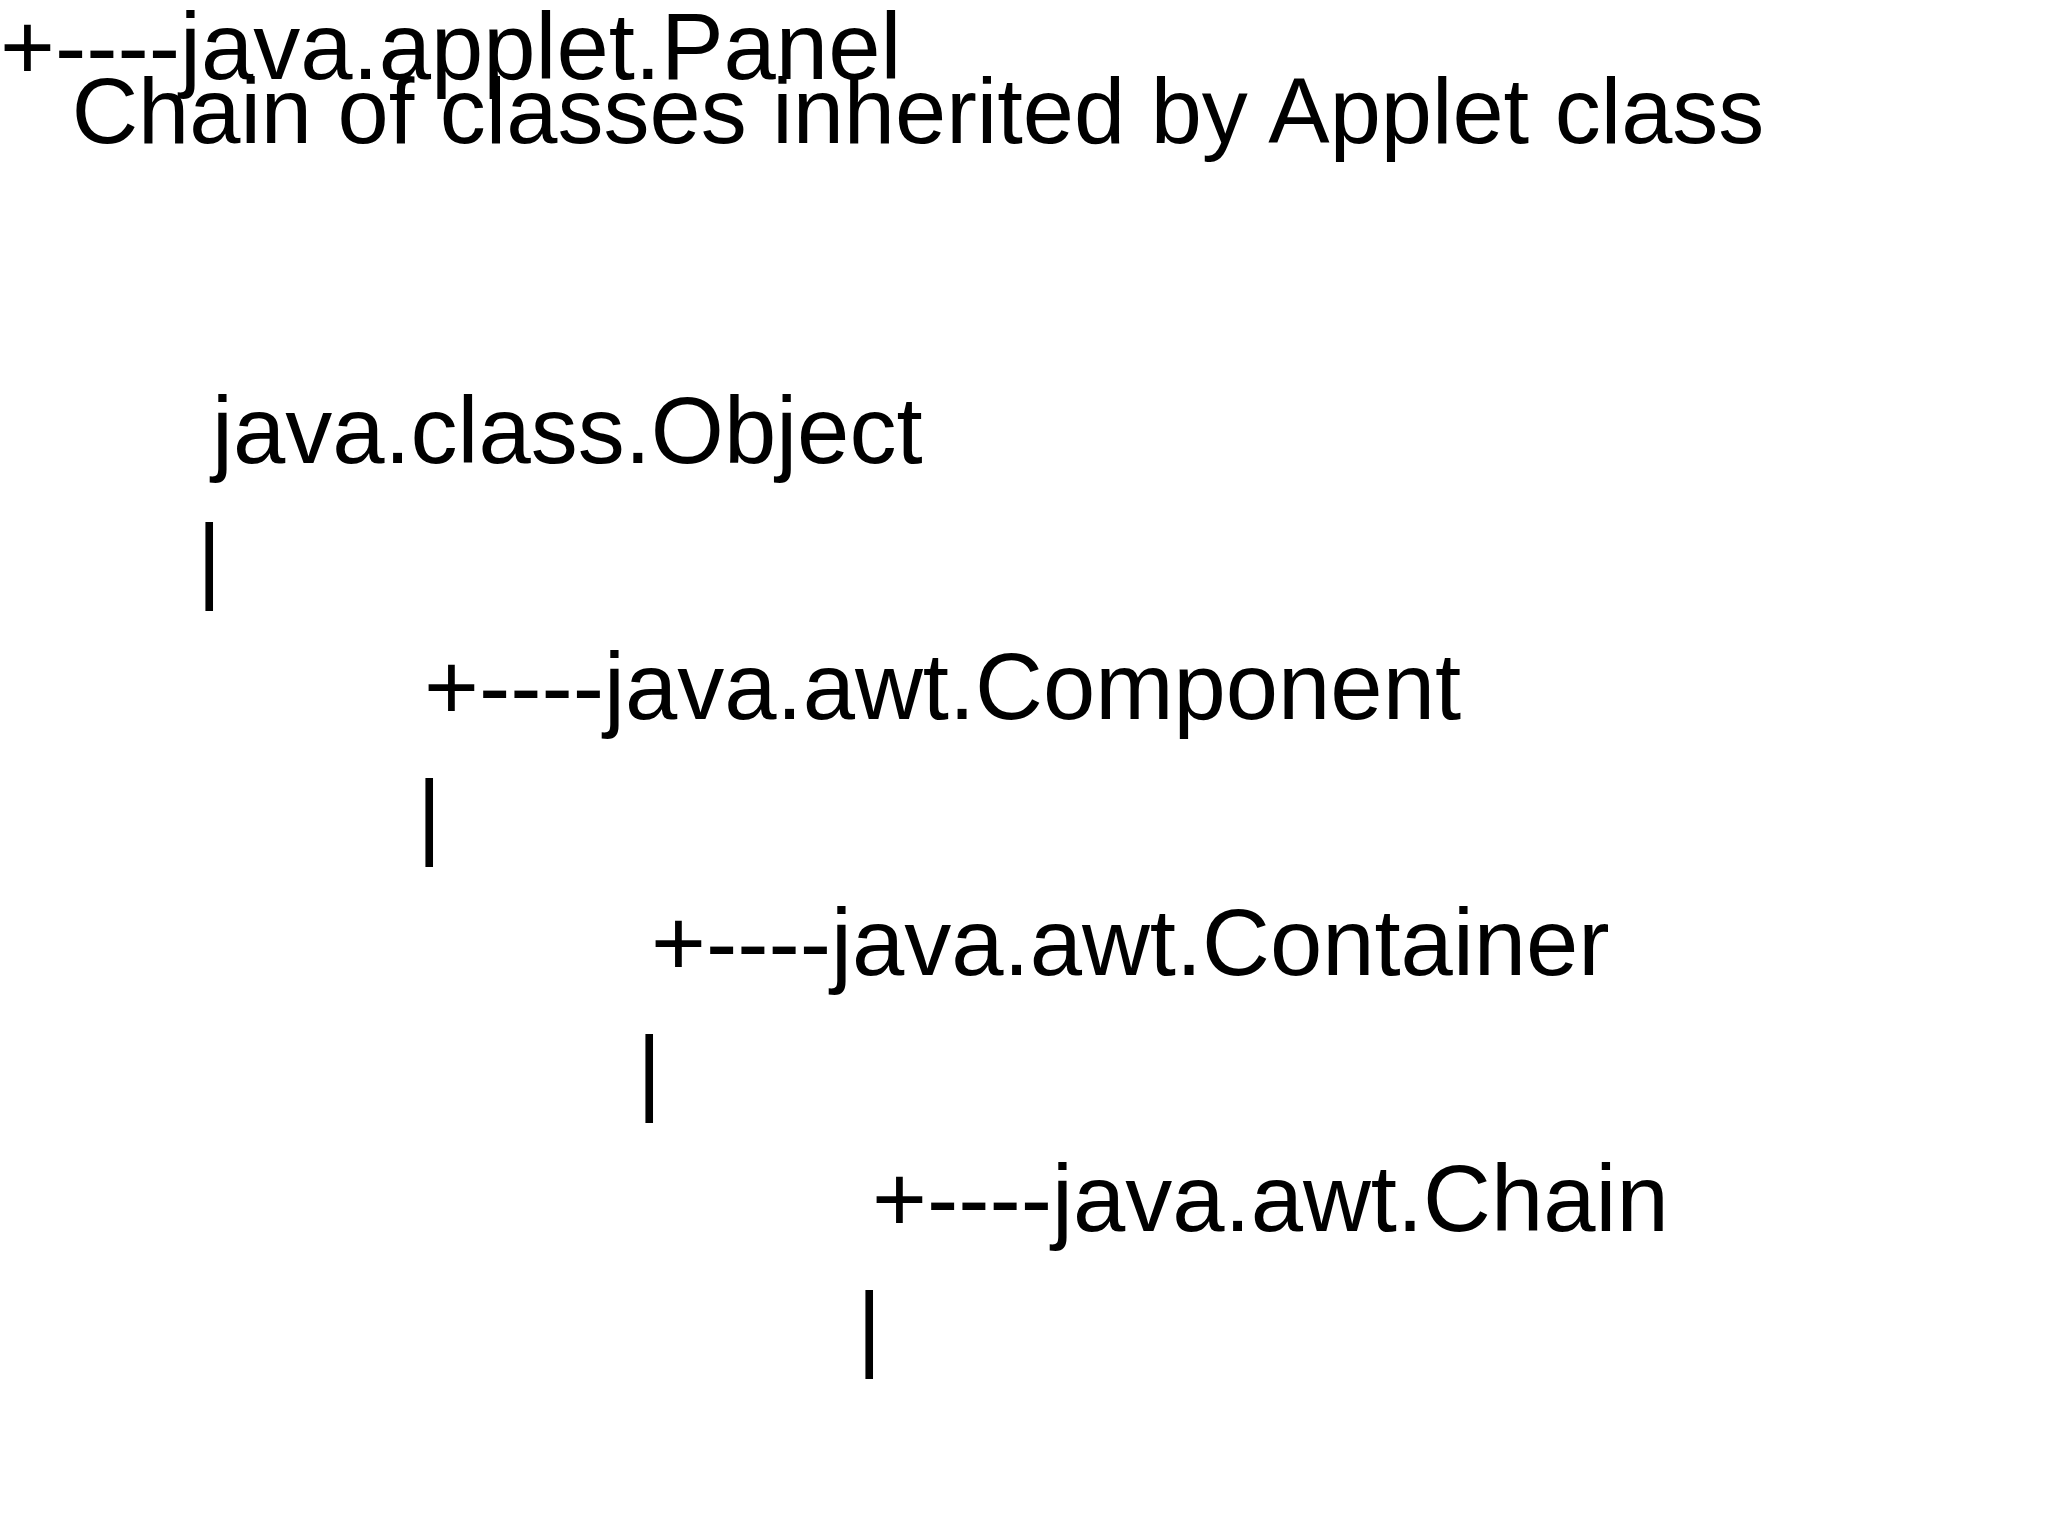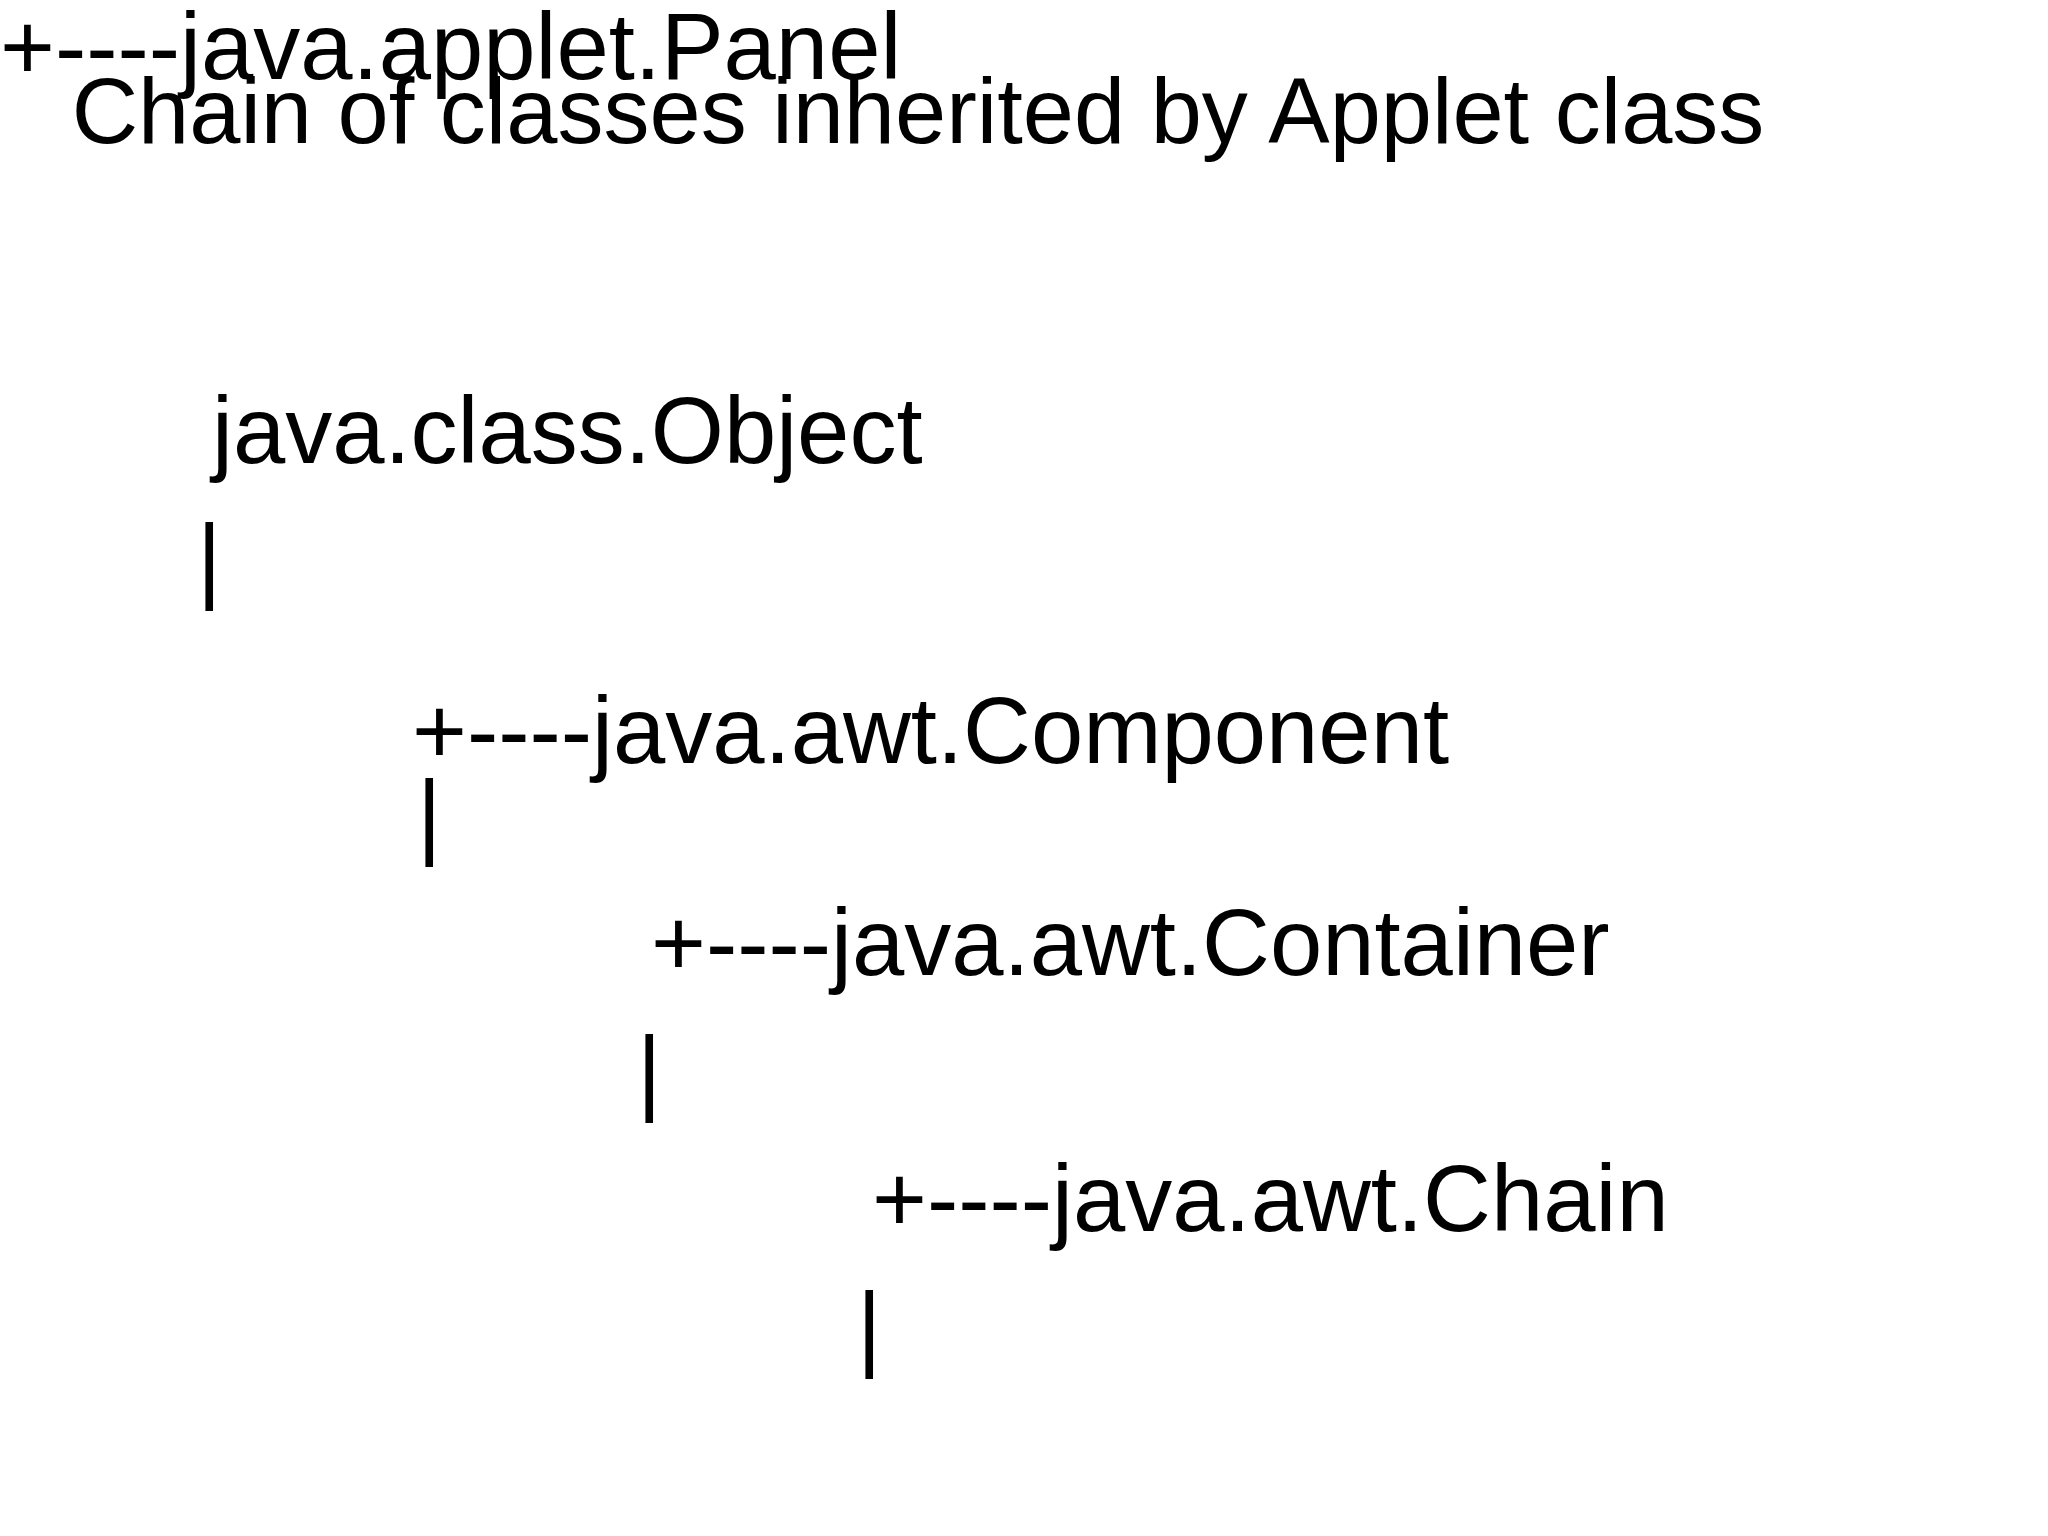--- a/index.html
+++ b/index.html
@@ -35,21 +35,21 @@
     position: absolute;
     font-size: 94px;
     line-height: 94px;
     font-weight: 400;
     white-space: pre;
   }
   
   .tree-line:nth-of-type(1) { left: 112px; top: 256px; }   
   .tree-line:nth-of-type(2) { left: 212px; top: 384px; }   
   .tree-line:nth-of-type(3) { left: 197px; top: 512px; }   
-  .tree-line:nth-of-type(4) { left: 412px; top: 640px; margin-top: 44px; }   
+  .tree-line:nth-of-type(4) { left: 424px; top: 640px; }   
   .tree-line:nth-of-type(5) { left: 417px; top: 768px; }   
   .tree-line:nth-of-type(6) { left: 651px; top: 896px; }   
   .tree-line:nth-of-type(7) { left: 637px; top: 1024px; }  
   .tree-line:nth-of-type(8) { left: 872px; top: 1152px; }  
   .tree-line:nth-of-type(9) { left: 857px; top: 1280px; }  
 </style>
 </head>
 <body>
 
 <div class="slide">

